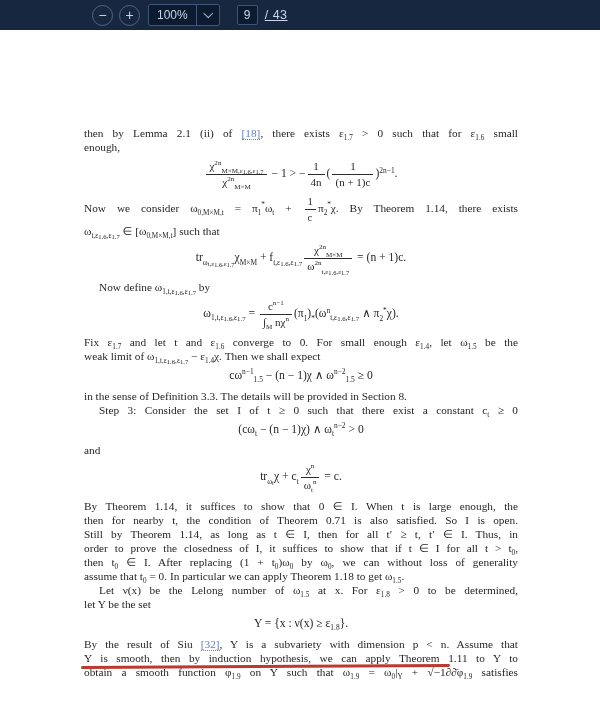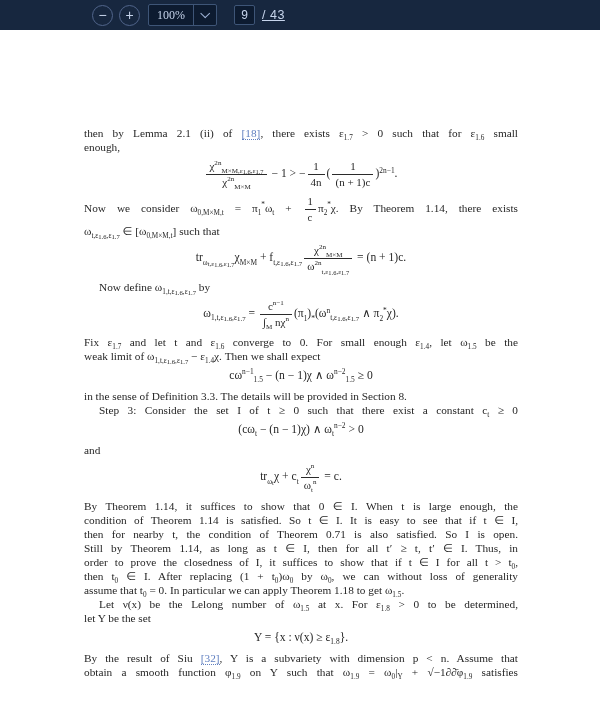--- a/index.html
+++ b/index.html
@@ -12,21 +12,21 @@
   body{font-family:"Liberation Serif",serif;}
 
   
   .toolbar{width:600px;height:30px;background:var(--toolbar-bg);display:flex;align-items:center;
            font-family:"Liberation Sans",sans-serif;}
   .tb-inner{display:flex;align-items:center;height:100%;padding-left:92px;}
   .circ{width:21px;height:21px;border-radius:50%;border:1px solid var(--ctrl-border);
         background:transparent;color:var(--ctrl);font-size:14px;line-height:1;
         display:flex;align-items:center;justify-content:center;cursor:pointer;margin-right:6px;}
   .zoomsel{display:flex;align-items:center;height:22px;background:var(--box-bg);
-           border:1px solid var(--box-border);border-radius:2px;margin-left:2px;cursor:pointer;font-family:Liberation Serif, serif;}
+           border:1px solid var(--box-border);border-radius:2px;margin-left:2px;cursor:pointer;}
   .zl{padding:0 8px;font-size:12px;color:var(--ctrl);}
   .zdiv{width:1px;align-self:stretch;background:var(--box-border);}
   .chev{width:7px;height:7px;border-right:1.6px solid #9fb3d6;border-bottom:1.6px solid #9fb3d6;
         transform:rotate(45deg) translate(-1px,-2px);margin:0 8px 0 7px;}
   .pagein{width:21px;height:20px;background:var(--box-bg);border:1px solid var(--box-border);
           color:var(--ctrl);text-align:center;font-size:12px;border-radius:2px;margin-left:17px;
           font-family:"Liberation Sans",sans-serif;}
   .ptotal{color:var(--ctrl);font-size:12.5px;margin-left:7px;letter-spacing:.5px;text-decoration:underline;}
 
   
@@ -81,26 +81,26 @@
       <div class="eq tall">ω<sub>1,t,ε<sub>1.6</sub>,ε<sub>1.7</sub></sub> = <span class="fr"><span class="fn">c<sup>n−1</sup></span><span class="fd">∫<sub>M</sub> nχ<sup>n</sup></span></span>(π<sub>1</sub>)<sub>*</sub>(ω<sup>n</sup><sub>t,ε<sub>1.6</sub>,ε<sub>1.7</sub></sub> ∧ π<sub>2</sub><sup>*</sup>χ).</div>
       <div class="line">Fix ε<sub>1.7</sub> and let t and ε<sub>1.6</sub> converge to 0.  For small enough ε<sub>1.4</sub>, let ω<sub>1.5</sub> be the</div>
       <div class="line short">weak limit of ω<sub>1,t,ε<sub>1.6</sub>,ε<sub>1.7</sub></sub> − ε<sub>1.4</sub>χ.  Then we shall expect</div>
       <div class="eq">cω<sup>n−1</sup><sub>1.5</sub> − (n − 1)χ ∧ ω<sup>n−2</sup><sub>1.5</sub> ≥ 0</div>
       <div class="line short">in the sense of Definition 3.3.  The details will be provided in Section 8.</div>
       <div class="line ind">Step 3: Consider the set I of t ≥ 0 such that there exist a constant c<sub>t</sub> ≥ 0</div>
       <div class="eq">(cω<sub>t</sub> − (n − 1)χ) ∧ ω<sub>t</sub><sup>n−2</sup> &gt; 0</div>
       <div class="line short">and</div>
       <div class="eq tall">tr<sub>ω<sub>t</sub></sub>χ + c<sub>t</sub><span class="fr"><span class="fn">χ<sup>n</sup></span><span class="fd">ω<sub>t</sub><sup>n</sup></span></span> = c.</div>
       <div class="line">By Theorem 1.14, it suffices to show that 0 ∈ I.  When t is large enough, the</div>
-      <div class="line">condition of Theorem 1.14 is satisfied.  So t ∈ I.  It is easy to see that if t ∈ I,</div>
       <div class="line">then for nearby t, the condition of Theorem 0.71 is also satisfied.  So I is open.</div>
       <div class="line">Still by Theorem 1.14, as long as t ∈ I, then for all t′ ≥ t, t′ ∈ I.  Thus, in</div>
       <div class="line">order to prove the closedness of I, it suffices to show that if t ∈ I for all t &gt; t<sub>0</sub>,</div>
       <div class="line">then t<sub>0</sub> ∈ I.  After replacing (1 + t<sub>0</sub>)ω<sub>0</sub> by ω<sub>0</sub>, we can without loss of generality</div>
       <div class="line short">assume that t<sub>0</sub> = 0.  In particular we can apply Theorem 1.18 to get ω<sub>1.5</sub>.</div>
       <div class="line ind">Let ν(x) be the Lelong number of ω<sub>1.5</sub> at x.  For ε<sub>1.8</sub> &gt; 0 to be determined,</div>
       <div class="line short">let Y be the set</div>
       <div class="eq">Y = {x : ν(x) ≥ ε<sub>1.8</sub>}.</div>
       <div class="line">By the result of Siu <span class="cite">[32]</span>, Y is a subvariety with dimension p &lt; n.  Assume that</div>
+      <div class="line redline">Y is smooth, then by induction hypothesis, we can apply Theorem 1.11 to Y to</div>
       <div class="line">obtain a smooth function φ<sub>1.9</sub> on Y such that ω<sub>1.9</sub> = ω<sub>0</sub>|<sub>Y</sub> + √−1∂∂̄φ<sub>1.9</sub> satisfies</div>
     </div>
 
 </div>
 
 </body></html>

